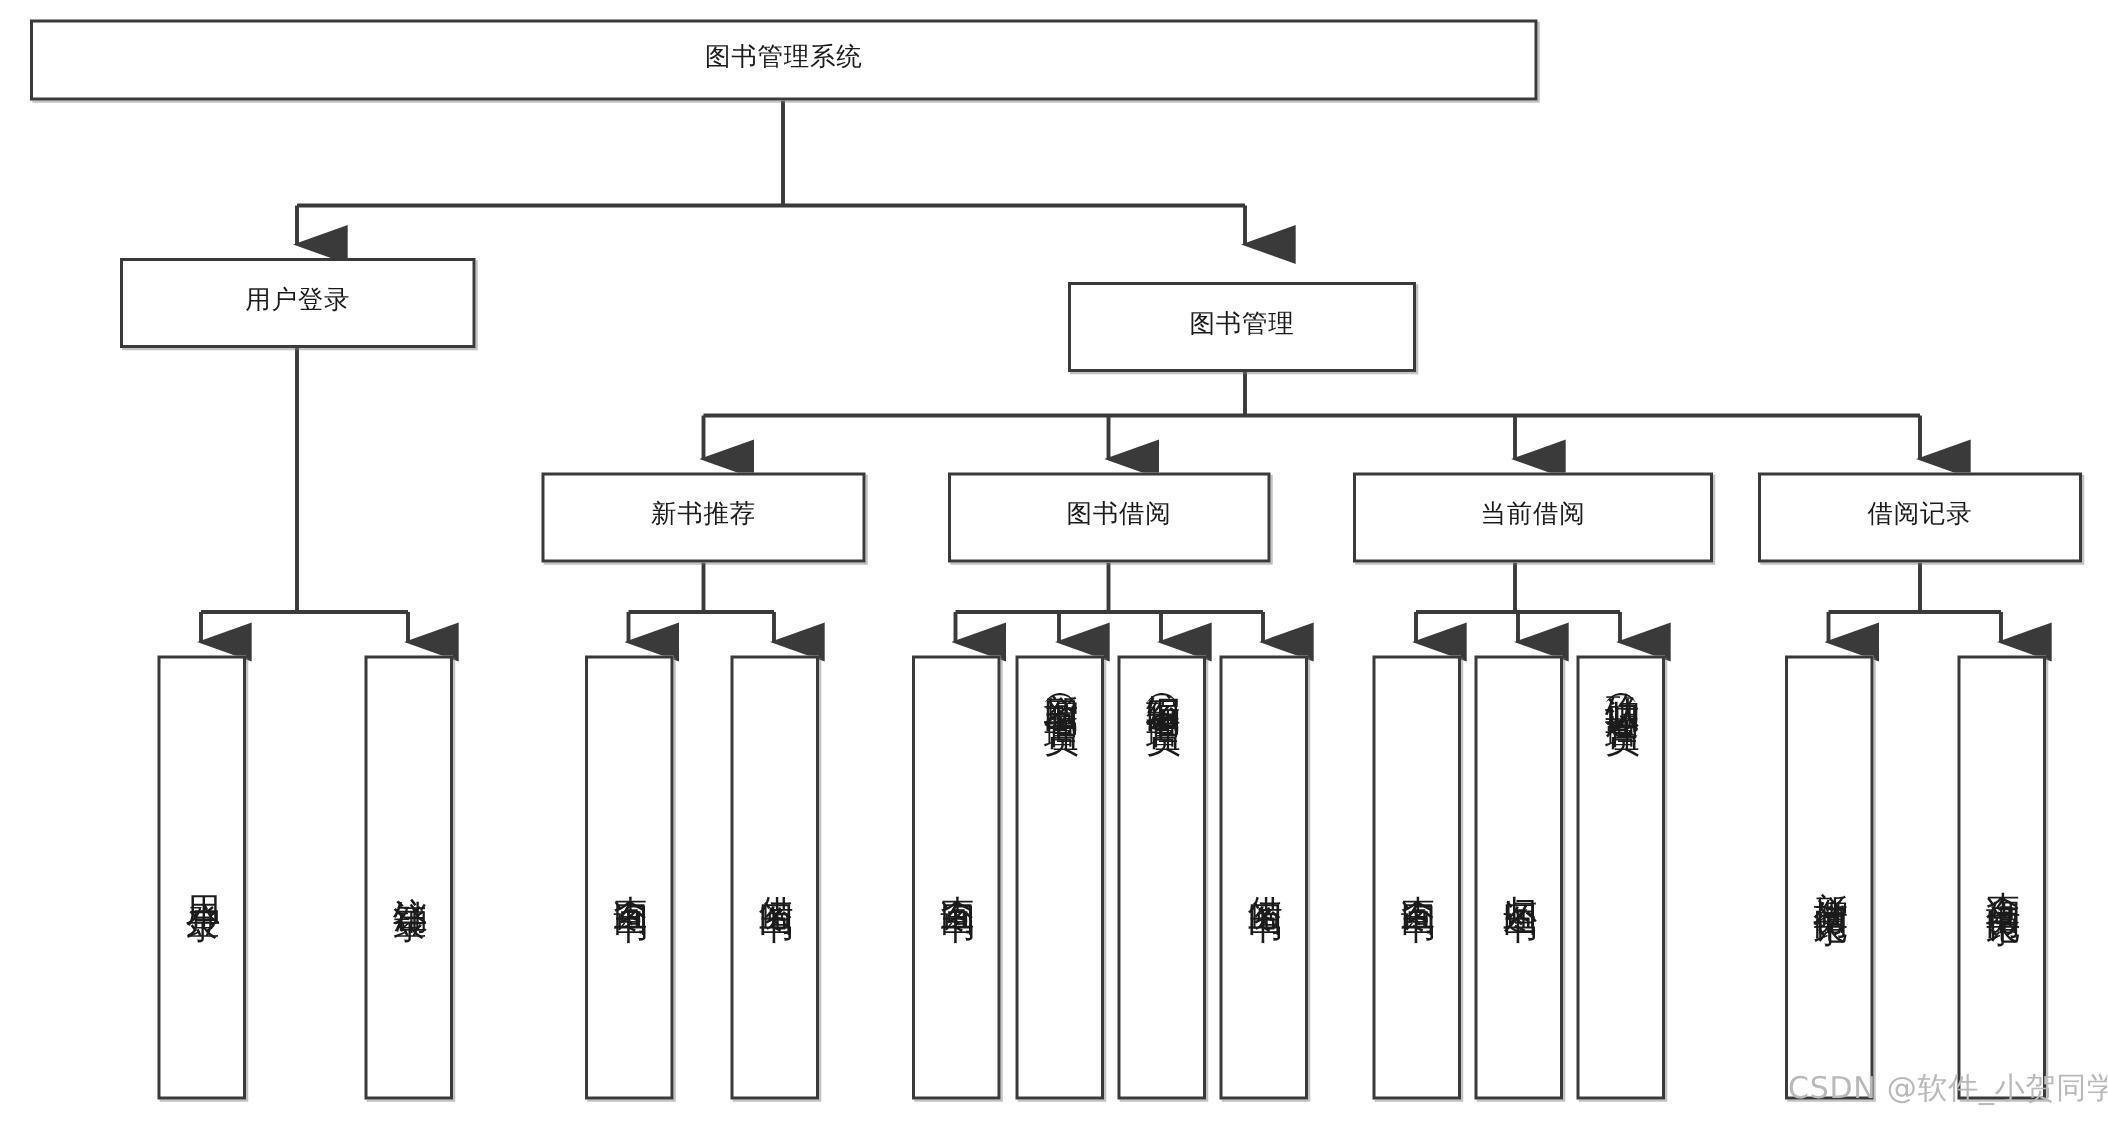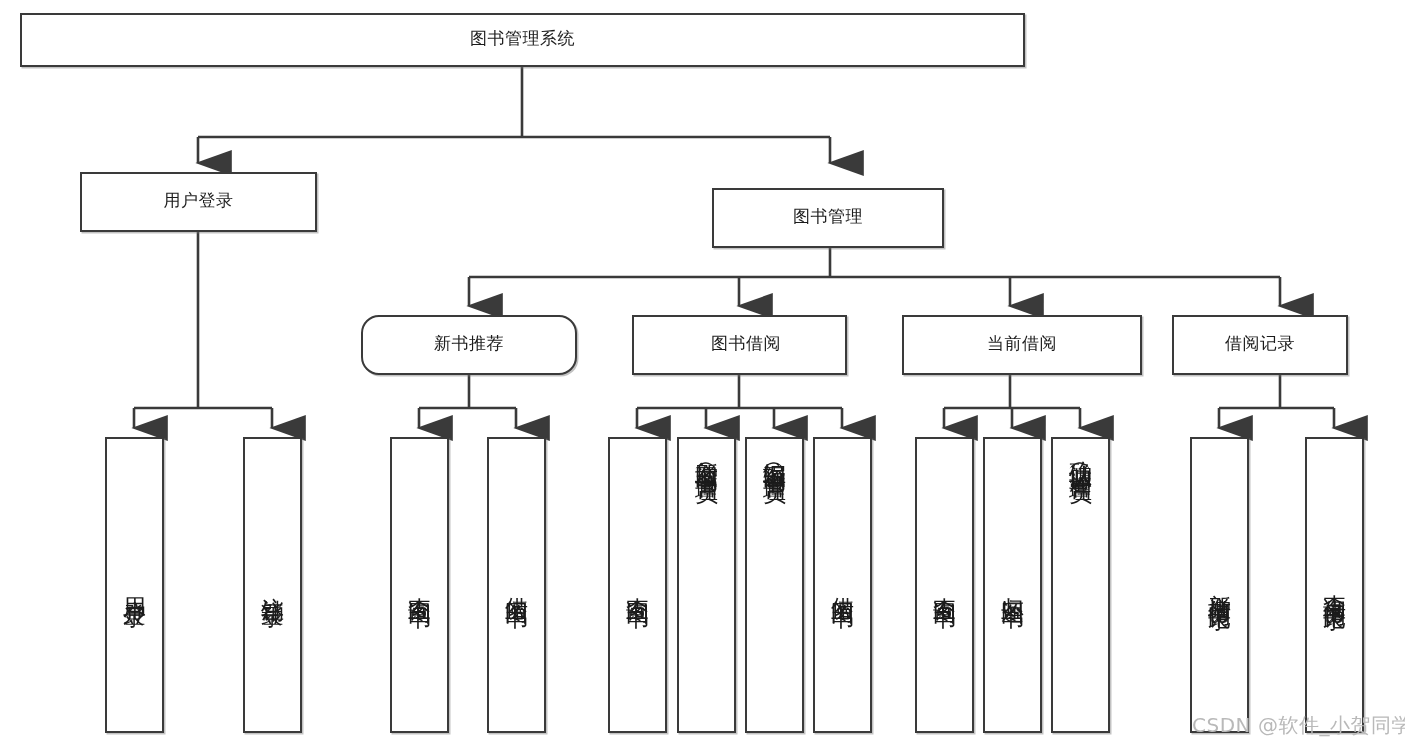--- a/index.html
+++ b/index.html
@@ -136,30 +136,30 @@
     <span class="label">图书管理系统</span>
   </div>
 
   <div class="node horiz" id="n-l2-0" style="left: 80px; top: 172px; width: 237px; height: 60px;">
     <span class="label">用户登录</span>
   </div>
   <div class="node horiz" id="n-l2-1" style="left: 712px; top: 188px; width: 232px; height: 60px;">
     <span class="label">图书管理</span>
   </div>
 
-  <div class="node horiz" id="n-l3-0" style="left: 361px; top: 315px; width: 216px; height: 60px; border-radius: 18px;">
+  <div class="node horiz" id="n-l3-0" style="left: 361px; top: 315px; width: 216px; height: 60px;">
     <span class="label">新书推荐</span>
   </div>
   <div class="node horiz" id="n-l3-1" style="left: 632px; top: 315px; width: 215px; height: 60px; padding-left: 13px;">
     <span class="label">图书借阅</span>
   </div>
   <div class="node horiz" id="n-l3-2" style="left: 902px; top: 315px; width: 240px; height: 60px;">
     <span class="label">当前借阅</span>
   </div>
-  <div class="node horiz" id="n-l3-3" style="left: 1172px; top: 315px; width: 176px; height: 60px;">
+  <div class="node horiz" id="n-l3-3" style="left: 1172px; top: 315px; width: 216px; height: 60px;">
     <span class="label">借阅记录</span>
   </div>
 
   <div class="node vert center" id="n-leaf-0" style="left: 105px; top: 437px; width: 59px; height: 296px;">
     <span class="label">用户登录</span>
   </div>
   <div class="node vert center" id="n-leaf-1" style="left: 243px; top: 437px; width: 59px; height: 296px;">
     <span class="label">注销登录</span>
   </div>
   <div class="node vert center" id="n-leaf-2" style="left: 390px; top: 437px; width: 59px; height: 296px;">

